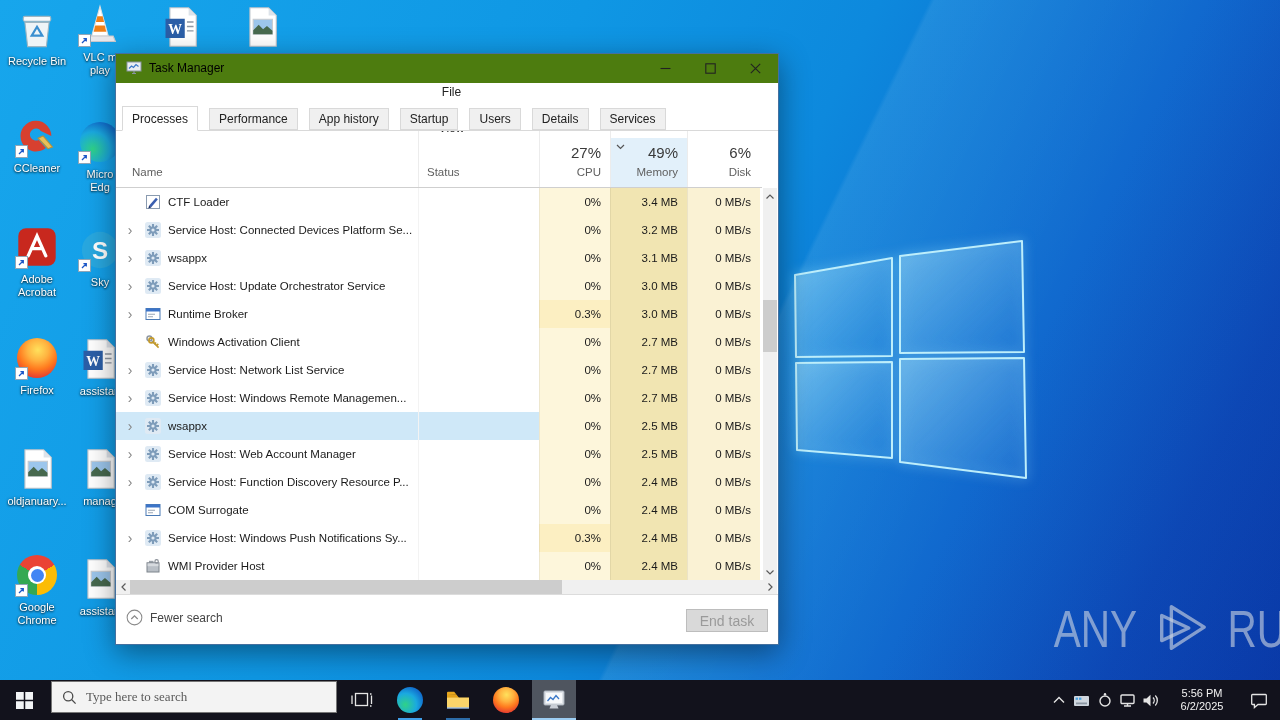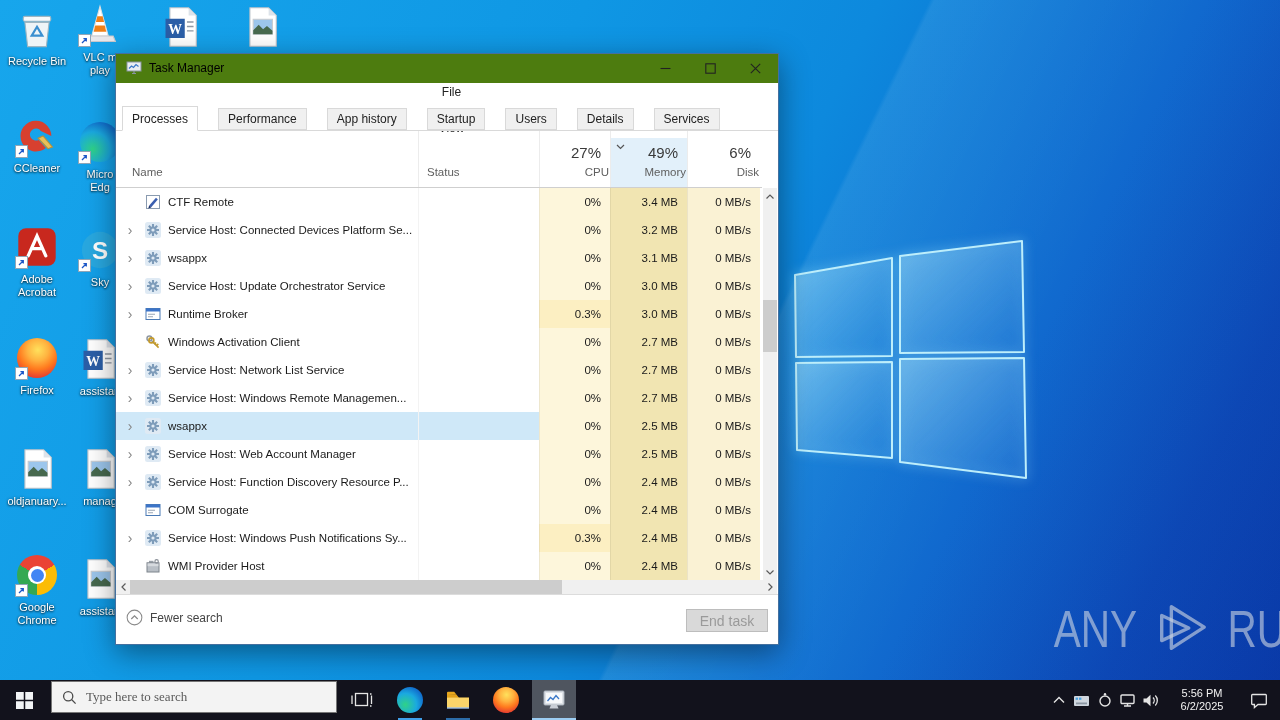--- a/index.html
+++ b/index.html
@@ -52,34 +52,34 @@
     border:1px solid #44709f; box-shadow:0 8px 28px rgba(0,0,0,0.42); z-index:5; font-size:12px; color:#111; }
   .titlebar { position:absolute; left:0; top:0; right:0; height:29px; background:#4d7c0f; }
   .tm-appicon { position:absolute; left:10px; top:6px; width:16px; height:16px; }
   .tm-title { position:absolute; left:33px; top:7px; font-size:12px; color:#000; }
   .wbtns { position:absolute; right:0; top:0; display:flex; }
   .wbtn { width:45px; height:29px; display:flex; align-items:center; justify-content:center; }
   .menubar { position:absolute; left:0; top:29px; right:0; height:21px; display:flex; align-items:center; padding-left:9px;flex-direction:column; }
   .mitem { padding:2px 8px; font-size:12px; color:#222; }
   .tabstrip { position:absolute; left:0; top:50px; right:0; height:27px; display:flex; align-items:flex-end;
     padding-left:6px; border-bottom:1px solid #d9d9d9; background:#fff; }
-  .tab { height:22px; line-height:21px; padding:0 9px; margin-right:20px; font-size:12px; background:#f0f0f0;
+  .tab { height:22px; line-height:21px; padding:0 9px; margin-right:11px; font-size:12px; background:#f0f0f0;
     border:1px solid #d9d9d9; color:#222; white-space:nowrap; }
   .tab.active { height:25px; line-height:24px; background:#fff; border-bottom:1px solid #fff; margin-bottom:-1px; }
 
   .hdr { position:absolute; left:0; top:77px; width:646px; height:57px; border-bottom:1px solid #cfcfcf; display:flex; }
   .hcell { position:relative; height:100%; }
   .h-name { width:302px; }
   .h-status { width:121px; border-left:1px solid #ececec; }
   .h-cpu { width:71px; border-left:1px solid #ececec; }
   .h-mem { width:77px; border-left:1px solid #ececec; background:linear-gradient(#fff 7px, #e2f0fa 7px); }
   .h-disk { width:73px; border-left:1px solid #ececec; }
   .h-lbl { position:absolute; bottom:9px; font-size:11.5px; color:#5f5f5f; }
   .h-name .h-lbl { left:16px; } .h-status .h-lbl { left:8px; }
-  .h-cpu .h-lbl, .h-mem .h-lbl, .h-disk .h-lbl { right:1px;padding-left:36px; }
+  .h-cpu .h-lbl, .h-mem .h-lbl, .h-disk .h-lbl { right:9px;padding-left:36px; }
   .h-pct { position:absolute; top:13px; right:9px; font-size:15px; color:#3a3a3a; }
   .sortchev { position:absolute; left:5px; top:13px; }
 
   .rows { position:absolute; left:0; top:134px; width:646px; height:392px; background:#fff; }
   .prow { display:flex; height:28px; align-items:stretch; }
   .prow.sel .c-name, .prow.sel .c-status { background:#cfe8f8; }
   .c-name { width:302px; display:flex; align-items:center; overflow:hidden; }
   .chev { width:16px; margin-left:6px; font-size:14px; color:#848484; text-align:center; line-height:28px; }
   .picon { width:16px; height:16px; margin-left:7px; flex:none; }
   .picon svg { width:16px; height:16px; display:block; }
@@ -408,21 +408,21 @@
         <div class="prow">
           <div class="c-name">
             <span class="chev"></span>
             <span class="picon">
               <svg viewBox="0 0 16 16">
                 <rect x="1.5" y="1.5" width="13" height="13" fill="#fff" stroke="#8a9bb0"></rect>
                 <path d="M4.2 11.6 L11 3.8 L12.8 5.6 L6 13.4 Z" fill="#3b5fb0"></path>
                 <path d="M4.2 11.6 l-1 3 3 -1 z" fill="#1d2f66"></path>
               </svg>
             </span>
-            <span class="pname">CTF Remote</span>
+            <span class="pname">CTF Loader</span>
           </div>
           <div class="c-status"></div>
           <div class="c-cpu">0%</div>
           <div class="c-mem">3.4 MB</div>
           <div class="c-disk">0 MB/s</div>
         </div>
         <div class="prow">
           <div class="c-name">
             <span class="chev">›</span>
             <span class="picon">

